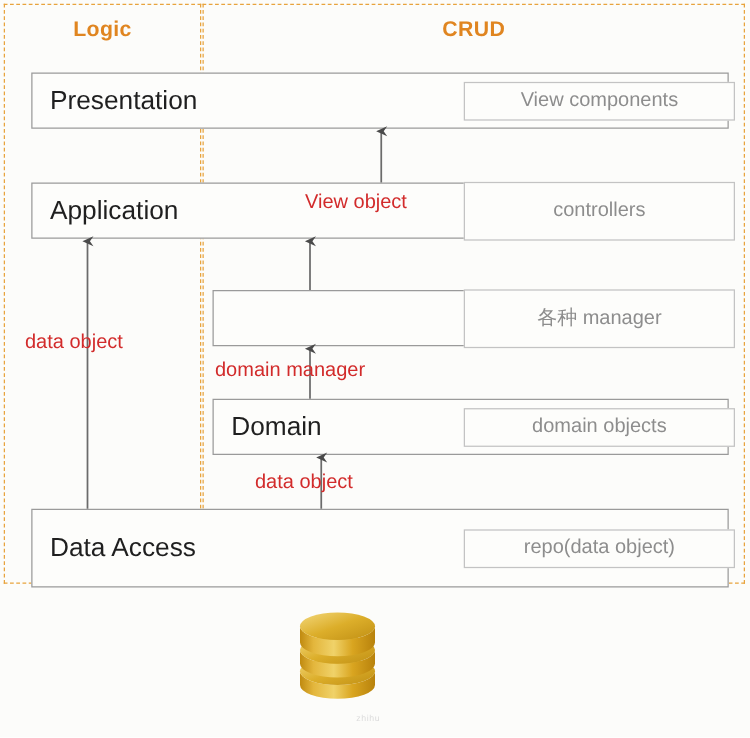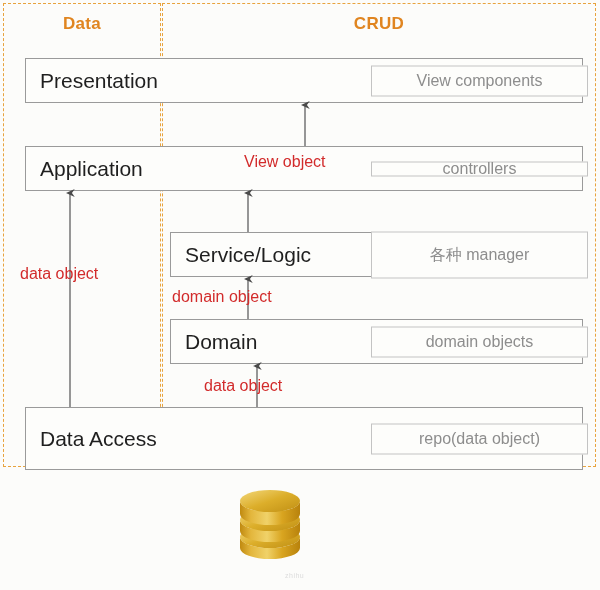--- a/index.html
+++ b/index.html
@@ -69,21 +69,21 @@
     margin-left: 12px;
   }
 
   #layer-presentation { left: 25px;  top: 58px;  width: 558px; height: 45px; }
   #layer-application  { left: 25px;  top: 146px; width: 558px; height: 45px; padding-left: 20px; }
   #layer-service      { left: 170px; top: 232px; width: 413px; height: 45px; }
   #layer-domain       { left: 170px; top: 319px; width: 413px; height: 45px; padding-left: 10px; }
   #layer-dataaccess   { left: 25px;  top: 407px; width: 558px; height: 63px; }
 
   #chip-presentation  { left: 333px; width: 217px; height: 31px; }
-  #chip-application   { left: 333px; width: 217px; height: 15px; }
+  #chip-application   { left: 333px; width: 217px; height: 47px; }
   #chip-service       { left: 188px; width: 217px; height: 47px; }
   #chip-domain        { left: 188px; width: 217px; height: 31px; }
   #chip-dataaccess    { left: 333px; width: 217px; height: 31px; }
 
   
   #arrow-layer {
     position: absolute;
     left: 0; top: 0;
     width: 600px; height: 590px;
     pointer-events: none;
@@ -117,38 +117,37 @@
     color: #dcdcdc;
     letter-spacing: 0.5px;
   }
 </style>
 </head>
 <body>
 
 <div id="canvas">
 
   <div class="region" id="region-query">
-    <div class="region-title">Data</div>
+    <div class="region-title">Logic</div>
   </div>
   <div class="region" id="region-crud">
     <div class="region-title">CRUD</div>
   </div>
 
   <div class="layer" id="layer-presentation">
     <div class="layer-label">Presentation</div>
     <div class="layer-chip" id="chip-presentation">View components</div>
   </div>
 
   <div class="layer" id="layer-application">
     <div class="layer-label">Application</div>
     <div class="layer-chip" id="chip-application">controllers</div>
   </div>
 
   <div class="layer" id="layer-service">
-    <div class="layer-label">Service/Logic</div>
     <div class="layer-chip" id="chip-service">各种 manager</div>
   </div>
 
   <div class="layer" id="layer-domain">
     <div class="layer-label">Domain</div>
     <div class="layer-chip" id="chip-domain">domain objects</div>
   </div>
 
   <div class="layer" id="layer-dataaccess">
     <div class="layer-label">Data Access</div>
@@ -167,21 +166,21 @@
     <line x1="248" y1="232" x2="248" y2="193" stroke="#6b6b6b" stroke-width="1.4" marker-end="url(#head)"></line>
 
     <line x1="248" y1="319" x2="248" y2="279" stroke="#6b6b6b" stroke-width="1.4" marker-end="url(#head)"></line>
 
     <line x1="257" y1="407" x2="257" y2="366" stroke="#6b6b6b" stroke-width="1.4" marker-end="url(#head)"></line>
 
     <line x1="70" y1="407" x2="70" y2="193" stroke="#6b6b6b" stroke-width="1.4" marker-end="url(#head)"></line>
   </svg>
 
   <div class="arrow-caption" id="cap-view-object">View object</div>
-  <div class="arrow-caption" id="cap-domain-object">domain object</div>
+  <div class="arrow-caption" id="cap-domain-object">domain manager</div>
   <div class="arrow-caption" id="cap-data-object-lo">data object</div>
   <div class="arrow-caption" id="cap-data-object-lt">data object</div>
 
   <svg id="db-icon" viewBox="0 0 66 82">
     <defs>
       <linearGradient id="gBody" x1="0" y1="0" x2="1" y2="0">
         <stop offset="0%" stop-color="#c08a10"></stop>
         <stop offset="18%" stop-color="#e3b63c"></stop>
         <stop offset="45%" stop-color="#f0d269"></stop>
         <stop offset="70%" stop-color="#d9a520"></stop>

